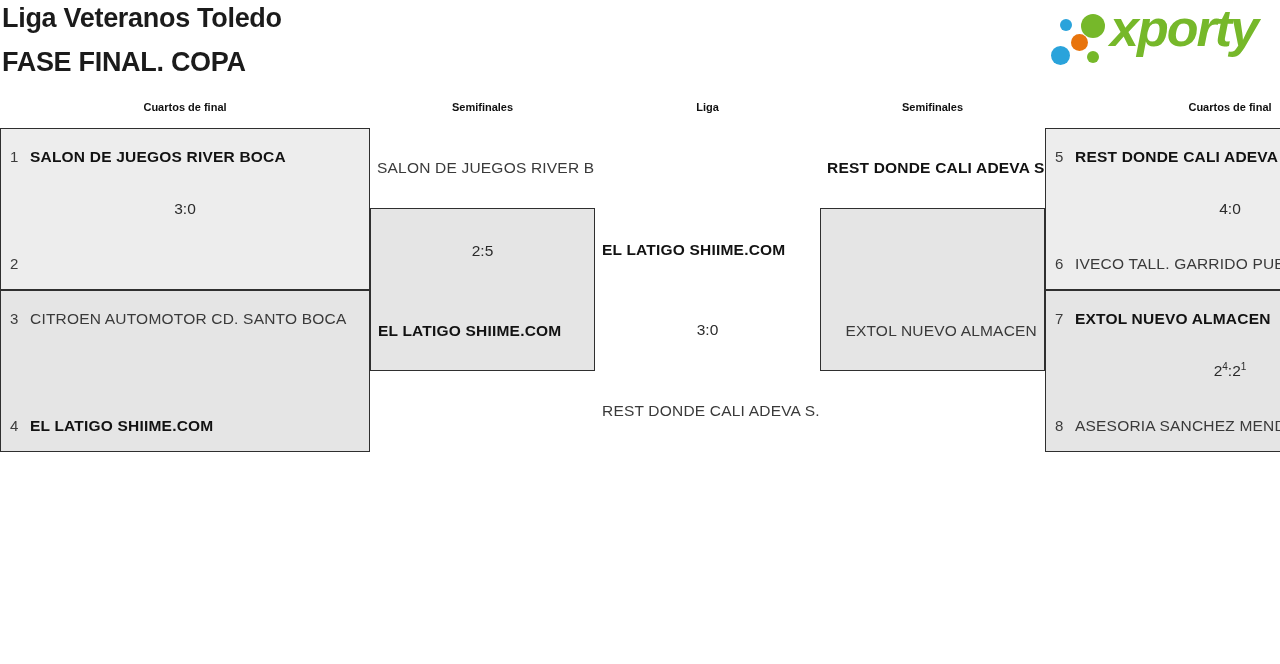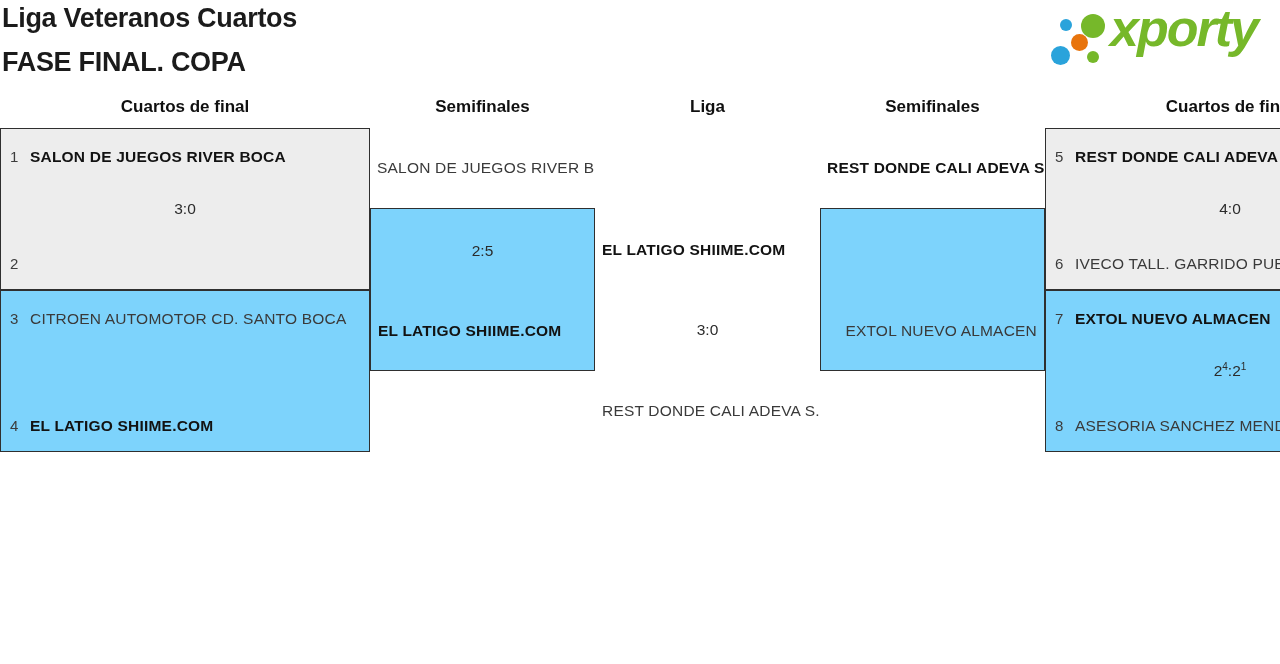--- a/index.html
+++ b/index.html
@@ -15,27 +15,27 @@
   }
   
   .dot{position:absolute;border-radius:50%;}
   .wordmark{
     position:absolute;left:1110px;top:-6px;font-size:52px;font-weight:bold;
     letter-spacing:-2px;color:#76b82a;
   }
   
   .round-h{
     position:absolute;top:96px;height:22px;line-height:22px;
-    font-size:17px;font-weight:bold;color:#101010;text-align:center;
+    font-size:11px;font-weight:bold;color:#101010;text-align:center;
     white-space:nowrap;overflow:hidden;
   }
   
   .match-box{
     position:absolute;border:1px solid #2f2f2f;box-sizing:border-box;
-    background:#7dd3fc;overflow:hidden;
+    background:#e5e5e5;overflow:hidden;
   }
   .gray{background:#ededed;}
   .prow{
     position:absolute;left:0;right:0;height:24px;line-height:24px;
     display:flex;align-items:center;font-size:15.5px;letter-spacing:.2px;
     white-space:nowrap;overflow:hidden;
   }
   .prow .seed{flex:0 0 20px;padding-left:9px;color:#3c3c3c;font-size:15px;}
   .name{color:#3a3a3a;}
   .winner{font-weight:bold;color:#121212;}
@@ -47,21 +47,21 @@
   .sf-name{
     position:absolute;height:22px;line-height:22px;font-size:15.5px;
     letter-spacing:.2px;white-space:nowrap;overflow:hidden;box-sizing:border-box;
   }
   .pad-l{padding-left:7px;}
   .pad-r{padding-right:9px;text-align:right;}
 </style>
 </head>
 <body>
 
-<div class="title" style="top:3px;">Liga Veteranos Cuartos</div>
+<div class="title" style="top:3px;">Liga Veteranos Toledo</div>
 <div class="title" style="top:37px;margin-top:10px;">FASE FINAL. COPA</div>
 
 <div class="abs" style="left:1045px;top:4px;width:235px;height:70px;font-style:italic;">
   <div class="dot" style="left:15px;top:15px;width:12px;height:12px;background:#2aa3db;"></div>
   <div class="dot" style="left:36px;top:10px;width:24px;height:24px;background:#76b82a;"></div>
   <div class="dot" style="left:26px;top:30px;width:17px;height:17px;background:#e8740c;"></div>
   <div class="dot" style="left:6px;top:42px;width:19px;height:19px;background:#2aa3db;"></div>
   <div class="dot" style="left:42px;top:47px;width:12px;height:12px;background:#76b82a;"></div>
   <div class="wordmark" style="left:65px;">xporty</div>
 </div>

